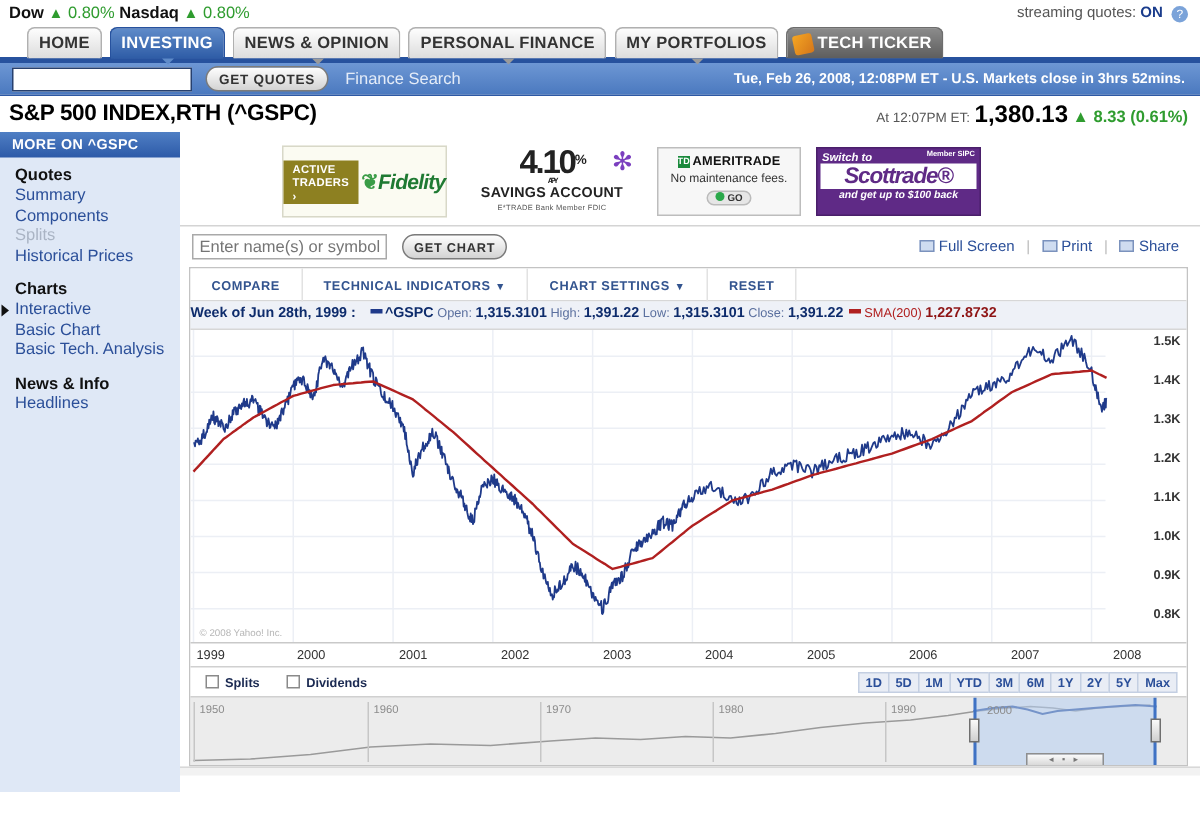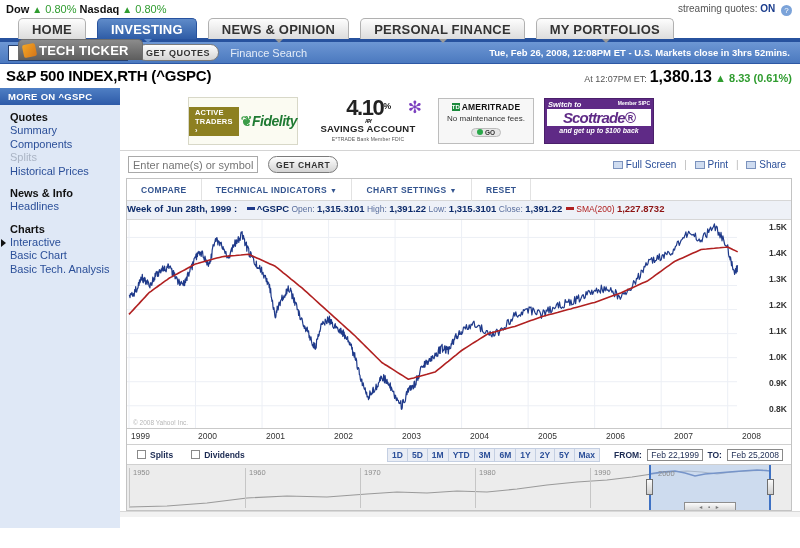--- a/index.html
+++ b/index.html
@@ -23,22 +23,22 @@
     background:#7ba3d9; color:#fff; font-size:8px; line-height:11px;
     text-align:center; vertical-align:-1px; margin-left:3px;
   }
 
   
   .tabbar {
     position:relative; height:24px; padding-left:18px;
     border-bottom:4px solid #27529e; background:#fff;
   }
   .tab {
-    display:inline-block; height:21px; line-height:21px; margin-right:8px;
-    padding:0 13px; font-size:13px; font-weight:bold; letter-spacing:.2px;
+    display:inline-block; height:21px; line-height:21px; margin-right:2px;
+    padding:0 7px; font-size:11px; font-weight:bold; letter-spacing:.2px;
     color:#333; background:linear-gradient(#fdfdfd,#dcdcdc);
     border:1px solid #b0b0b0; border-bottom:none;
     border-radius:5px 5px 0 0; vertical-align:bottom; position:relative;
   }
   .tab.sel {
     color:#fff; background:linear-gradient(#5f8bc9,#2e5ca6);
     border-color:#27529e;
   }
   .tab.dark {
     color:#fff; background:linear-gradient(#8b8b8b,#5d5d5d);
@@ -288,29 +288,29 @@
 
     <div class="nav-grp">
       <div class="nav-head">Quotes</div>
       <div class="nav-item">Summary</div>
       <div class="nav-item">Components</div>
       <div class="nav-item dis">Splits</div>
       <div class="nav-item">Historical Prices</div>
     </div>
 
     <div class="nav-grp">
-      <div class="nav-head">News &amp; Info</div>
-      <div class="nav-item">Headlines</div>
-    </div>
-
-    <div class="nav-grp">
       <div class="nav-head">Charts</div>
       <div class="nav-item cur">Interactive</div>
       <div class="nav-item">Basic Chart</div>
       <div class="nav-item">Basic Tech. Analysis</div>
+    </div>
+
+    <div class="nav-grp">
+      <div class="nav-head">News &amp; Info</div>
+      <div class="nav-item">Headlines</div>
     </div>
   </div>
 
   <div class="content">
 
     <div class="adrow">
       <div class="ad ad-fid">
         <div class="at">ACTIVE TRADERS ›</div>
         <div class="fd"><span class="leaf">❦</span><span>Fidelity</span></div>
       </div>
@@ -428,26 +428,20 @@
           <span class="rb">1D</span>
           <span class="rb">5D</span>
           <span class="rb">1M</span>
           <span class="rb">YTD</span>
           <span class="rb">3M</span>
           <span class="rb">6M</span>
           <span class="rb">1Y</span>
           <span class="rb">2Y</span>
           <span class="rb">5Y</span>
           <span class="rb">Max</span>
-          <span class="fromto">
-            <span>FROM:</span>
-            <span class="dt">Feb 22,1999</span>
-            <span>TO:</span>
-            <span class="dt">Feb 25,2008</span>
-          </span>
         </span>
       </div>
 
       <div class="overview">
         <svg width="648" height="46" viewBox="0 0 648 46" style="position:absolute;left:0;top:0">
           <path d="M2,42 L40,41 L80,38 L120,33 L160,31 L200,32 L240,29 L270,27 L300,28 L330,26
                    L360,27 L390,24 L420,20 L450,17 L480,15 L505,12 L525,9 L545,7 L560,6 L575,7
                    L590,9 L605,7 L620,6 L640,5" fill="none" stroke="#9a9a9a" stroke-width="1.1"></path>
           <path d="M522,9 L535,7 L548,6 L558,8 L568,11 L578,9 L590,8 L602,7 L615,6 L630,5 L644,6" fill="none" stroke="#2b4f99" stroke-width="1.4"></path>
         </svg>

